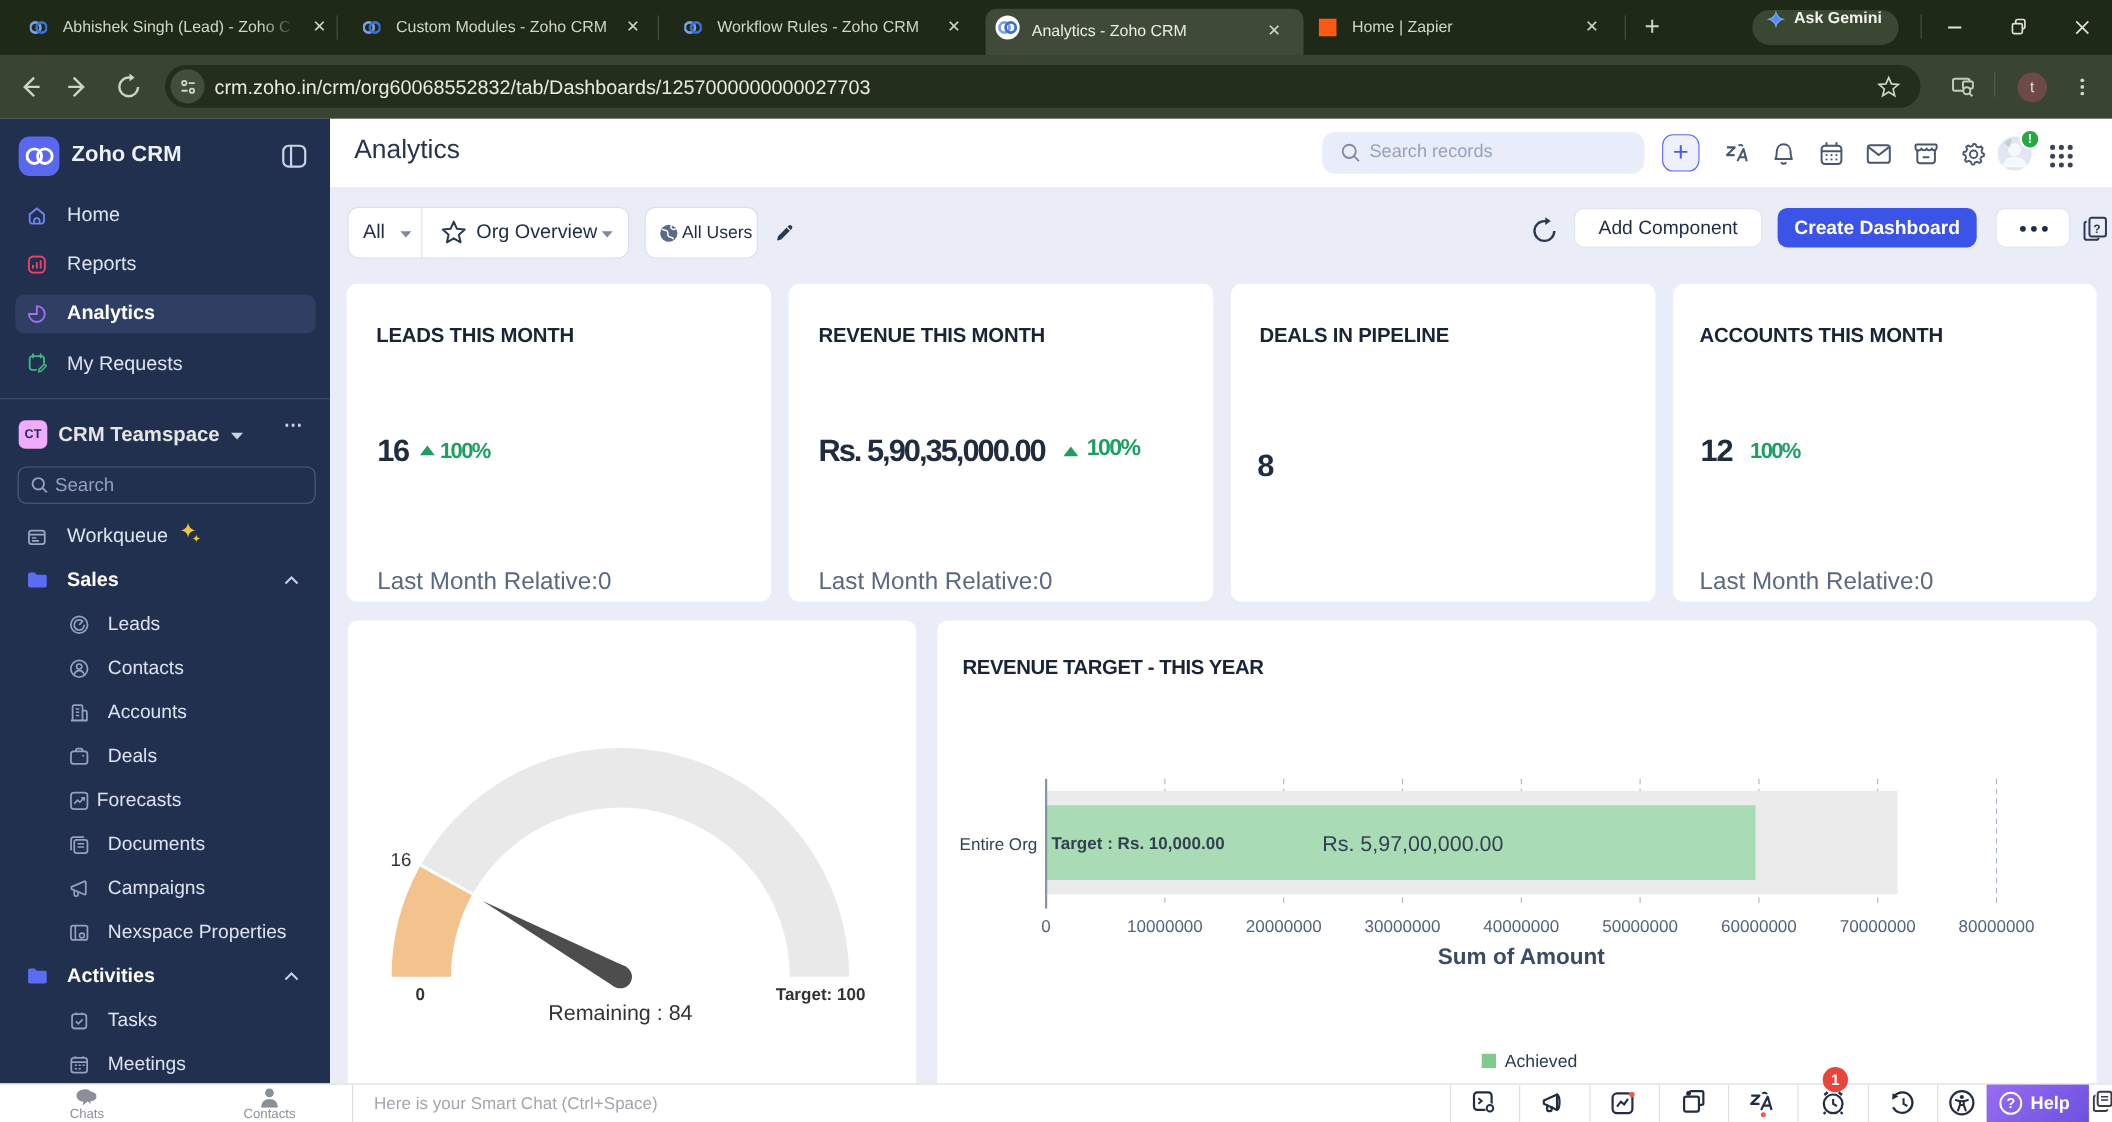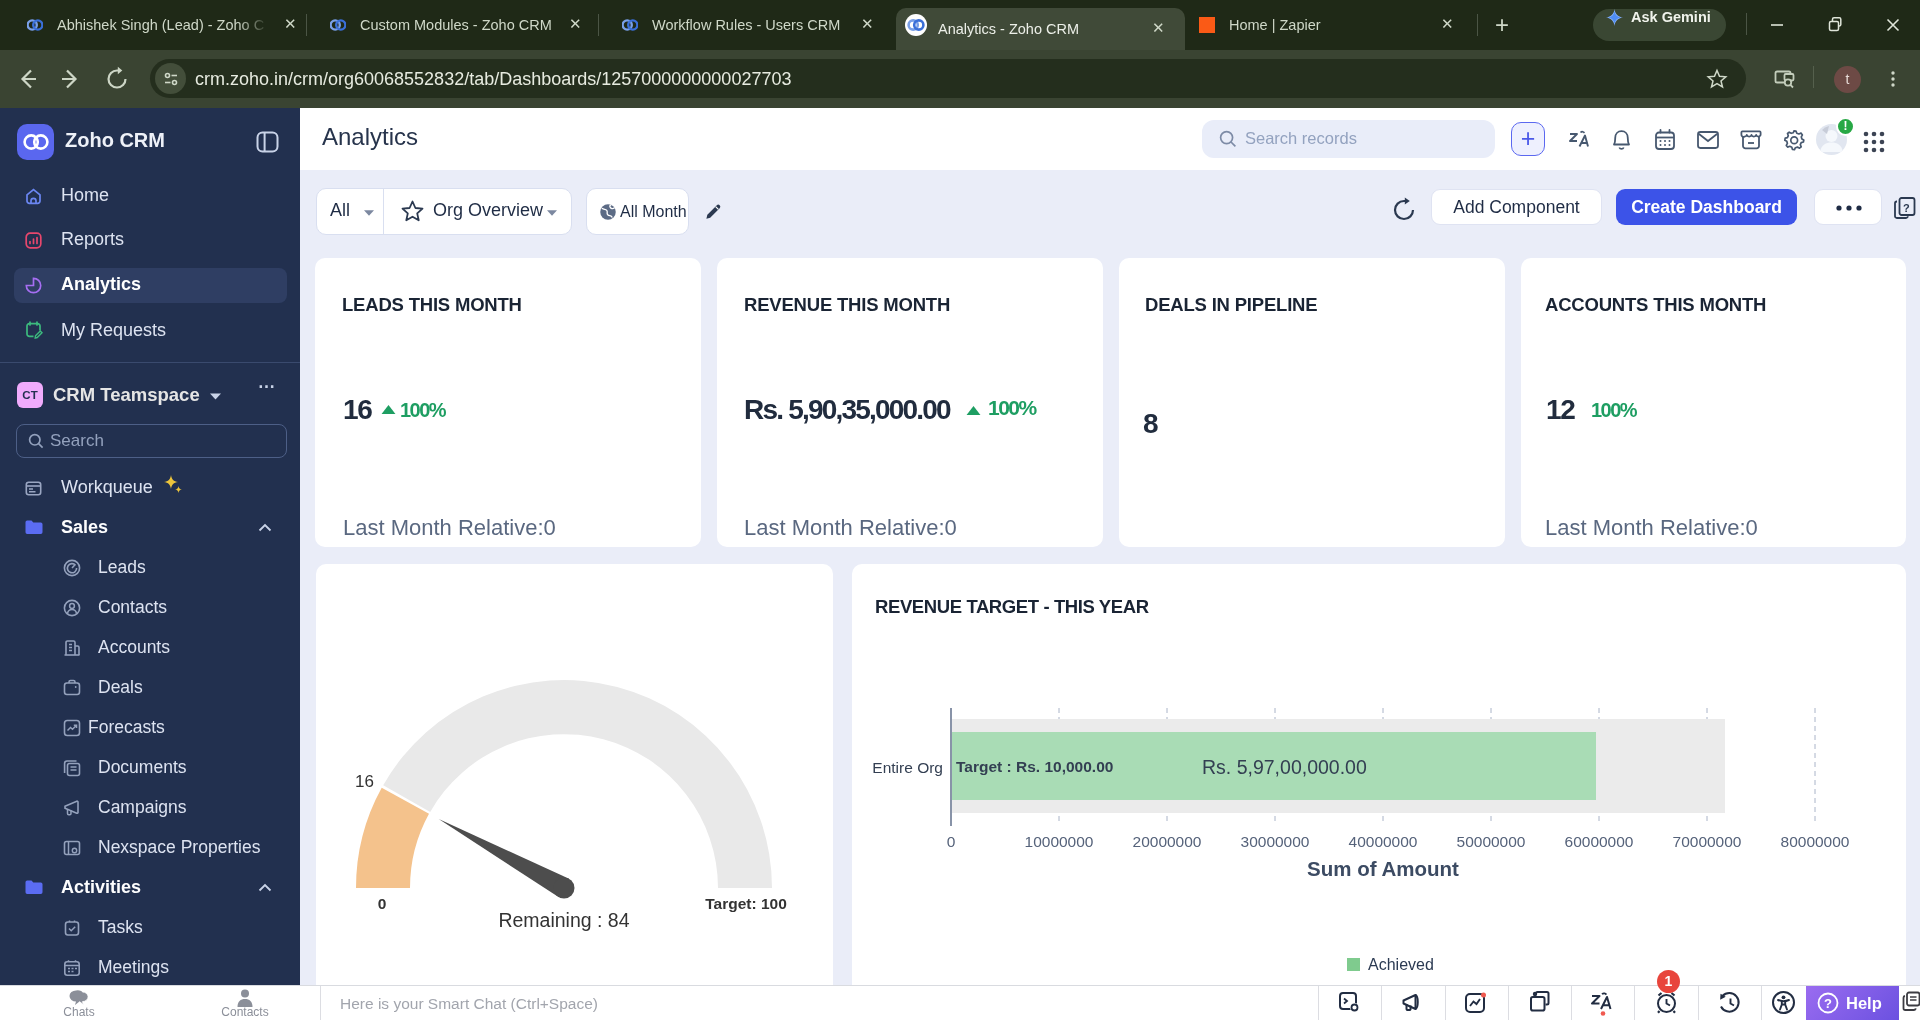--- a/index.html
+++ b/index.html
@@ -61,21 +61,21 @@
         <use href="#zohofav"></use>
       </svg>
     <div class="title" style="position:absolute; left:46px; width:200px;">Custom Modules - Zoho CRM</div>
     <div class="tabx" style="position:absolute; left:255px; top:15px;">✕</div>
   </div>
   <div class="tabsep" style="left:598px;"></div>
   <div class="tab" style="left:606px; width:276px;">
     <svg class="abs" style="left:16px; top:17px;" width="16" height="16" viewBox="0 0 16 16">
         <use href="#zohofav"></use>
       </svg>
-    <div class="title" style="position:absolute; left:46px; width:200px;">Workflow Rules - Users CRM</div>
+    <div class="title" style="position:absolute; left:46px; width:200px;">Workflow Rules - Zoho CRM</div>
     <div class="tabx" style="position:absolute; left:255px; top:15px;">✕</div>
   </div>
   <div id="activetab">
     <svg class="abs" style="left:8px; top:5px;" width="24" height="24" viewBox="0 0 24 24">
         <circle cx="12" cy="12" r="11" fill="#ffffff"></circle>
         <g transform="translate(4,4)">
           <circle cx="5.2" cy="8" r="4.6" fill="none" stroke="#7aa0e8" stroke-width="2.6"></circle>
           <circle cx="10.8" cy="8" r="4.6" fill="none" stroke="#3a6fd8" stroke-width="2.6"></circle>
         </g>
       </svg>
@@ -387,21 +387,21 @@
   <svg class="abs" style="left:546px; top:209px;" width="12" height="8" viewBox="0 0 12 8">
       <path d="M1 1.2 L6 6.8 L11 1.2 Z" fill="#7c88a0"></path>
     </svg>
 
   <div class="abs" style="left:586px; top:188px; width:103px; height:47px; background:#ffffff; border:1px solid #d9dff0; border-radius:10px;"></div>
   <svg class="abs" style="left:599px; top:203px;" width="18" height="18" viewBox="0 0 19 19">
       <circle cx="9.5" cy="9.5" r="8.2" fill="#5c6b85"></circle>
       <path d="M3 5.5 C5.5 7.2 6.8 6.2 8.2 7.8 C9.6 9.4 7.6 10.8 9.2 12.4 C10.8 14 13 12.8 14 15.2" fill="none" stroke="#ffffff" stroke-width="1.4"></path>
       <path d="M16.3 5.2 C14.2 6.6 12.6 5.8 11.7 4.3 C11 3.2 11.7 2.2 12.9 1.9" fill="none" stroke="#ffffff" stroke-width="1.4"></path>
     </svg>
-  <div class="abs" style="left:620px; top:203px; font-size:16px; color:#1f2c45;">All Month</div>
+  <div class="abs" style="left:620px; top:203px; font-size:16px; color:#1f2c45;">All Users</div>
 
   <svg class="abs" style="left:704px; top:202px;" width="19" height="19" viewBox="0 0 20 20">
       <path d="M2.5 17.5 L3.5 13.5 L13.5 3.5 A2.1 2.1 0 0 1 16.5 3.5 A2.1 2.1 0 0 1 16.5 6.5 L6.5 16.5 Z" fill="#2b3950"></path>
       <path d="M12.2 4.8 L15.2 7.8" stroke="#ffffff" stroke-width="1.2"></path>
     </svg>
 
   <svg class="abs" style="left:1391px; top:197px;" width="26" height="26" viewBox="0 0 26 26">
       <path d="M22 13 A9 9 0 1 1 13 4 H16.5" fill="none" stroke="#2b3950" stroke-width="2.2"></path>
       <path d="M13.8 0.5 L18.8 4 L13.8 7.5 Z" fill="#2b3950"></path>
     </svg>

